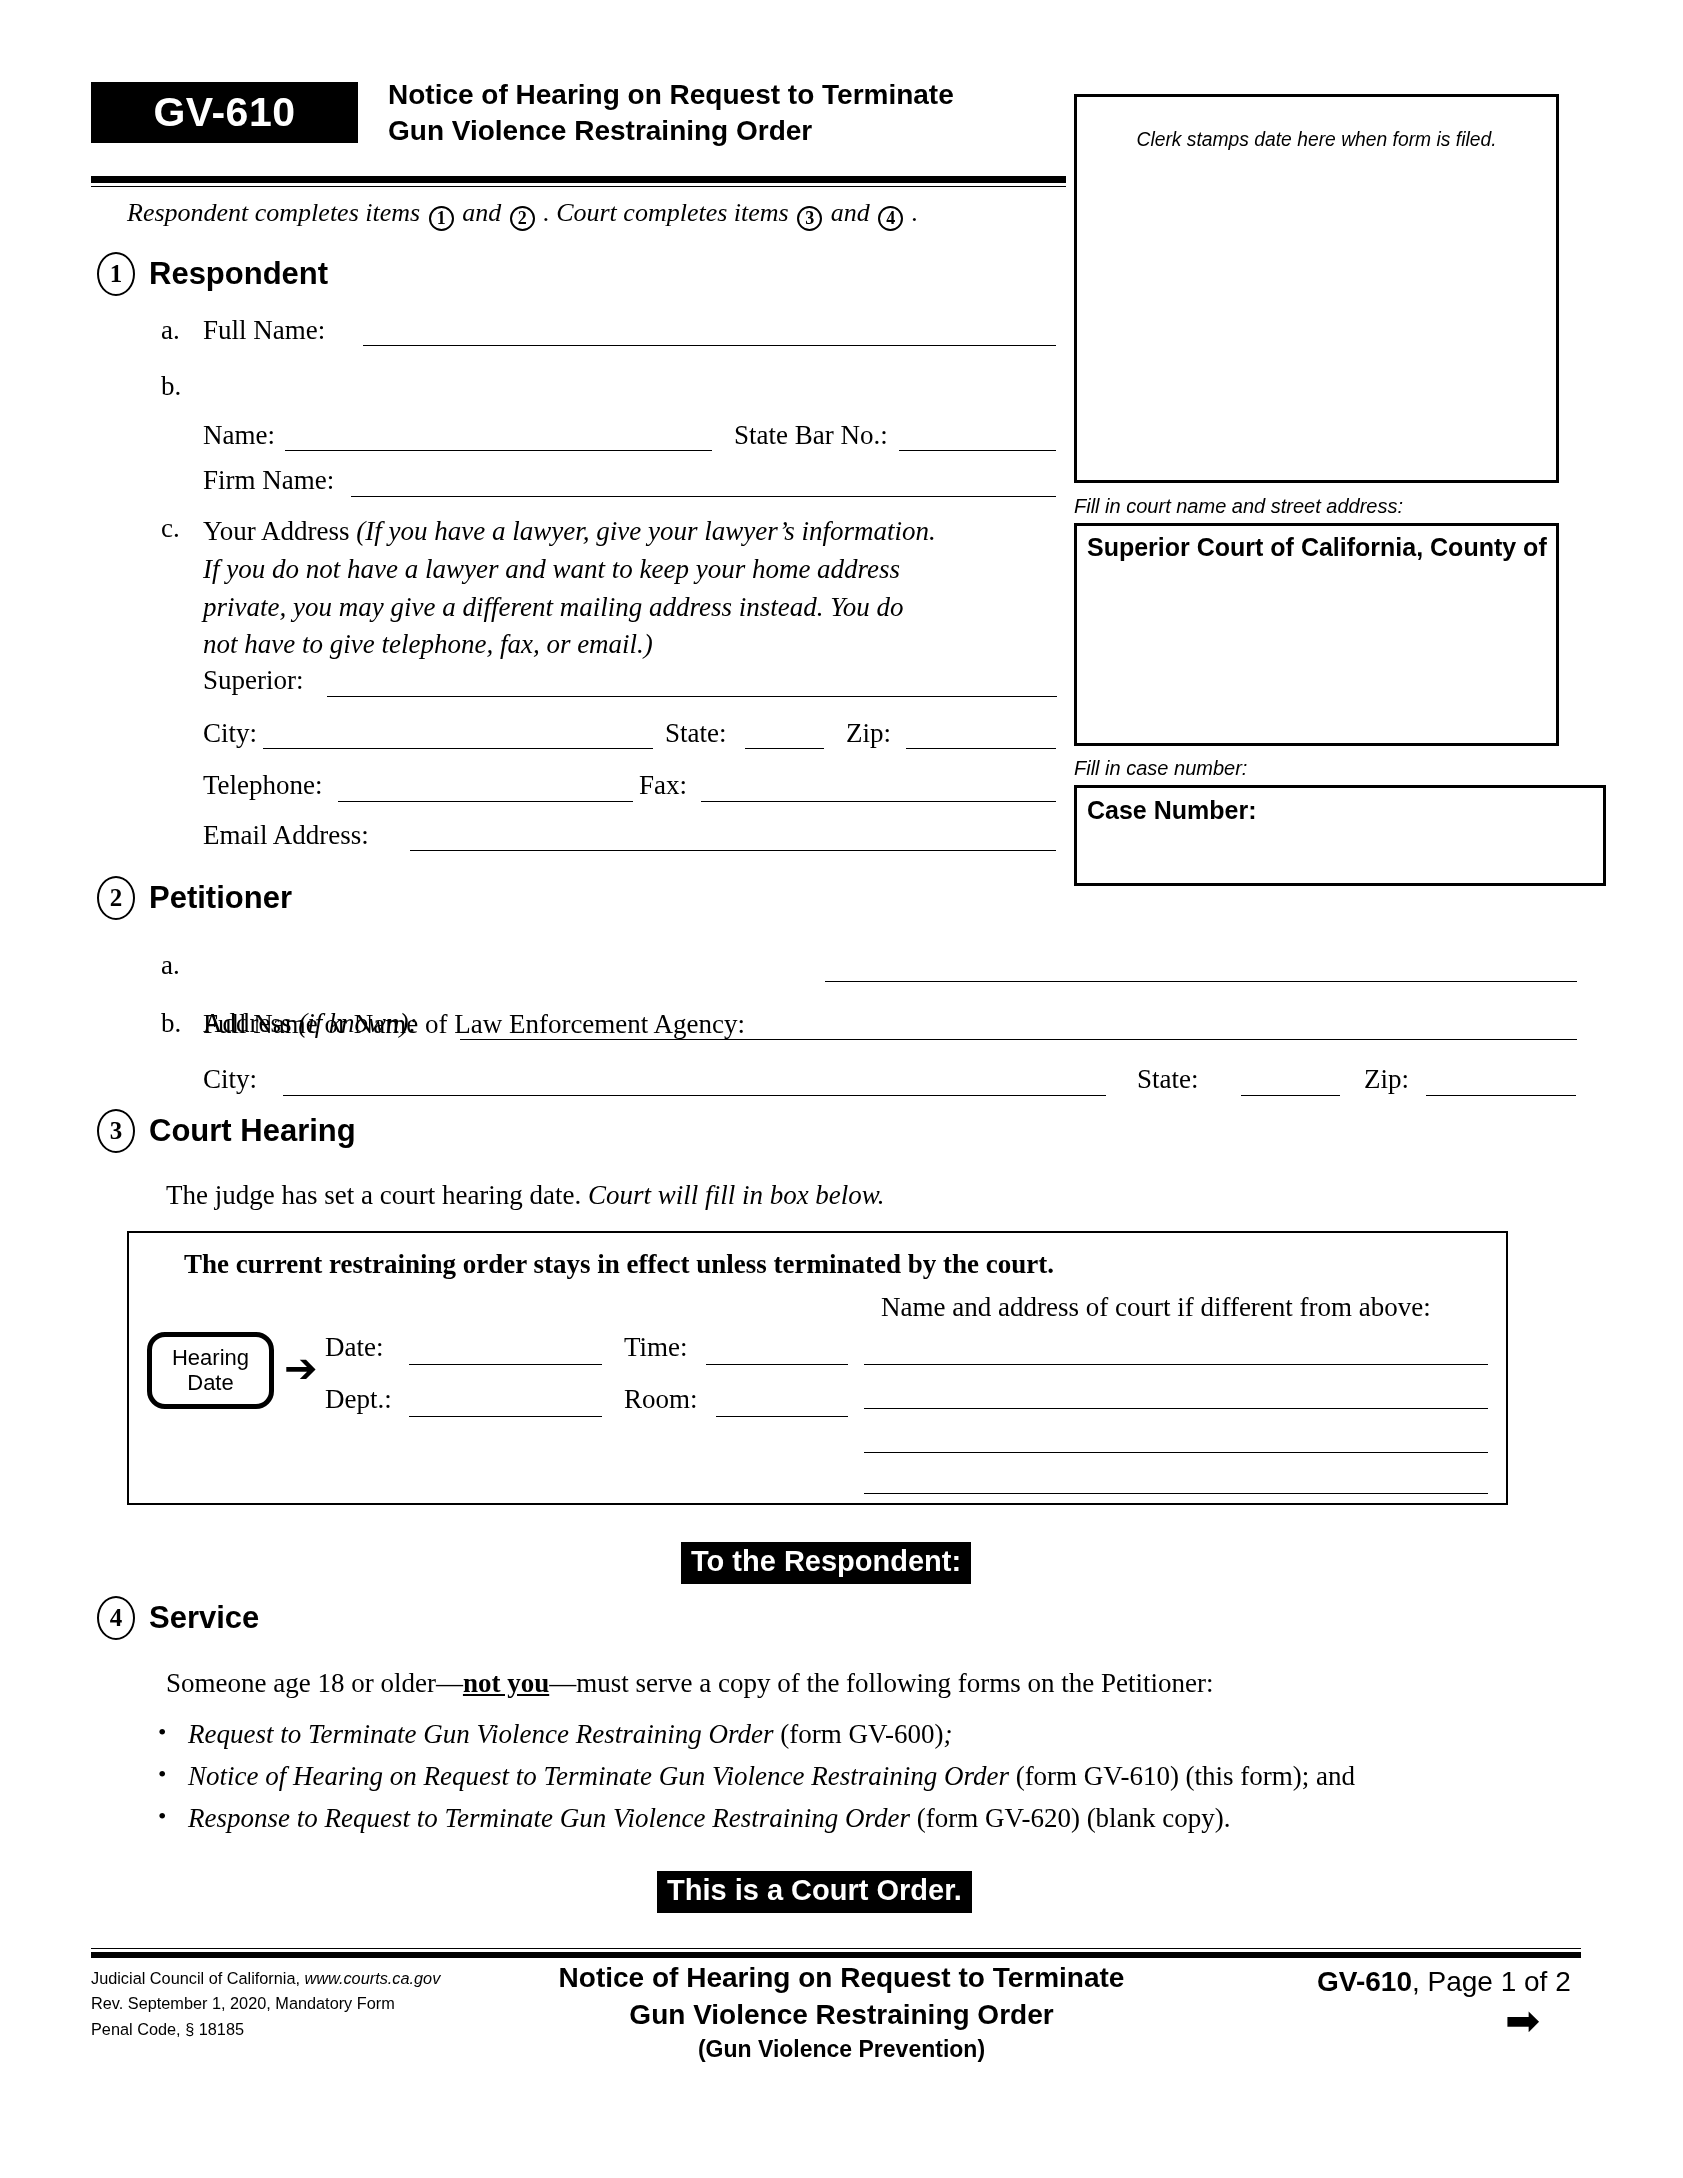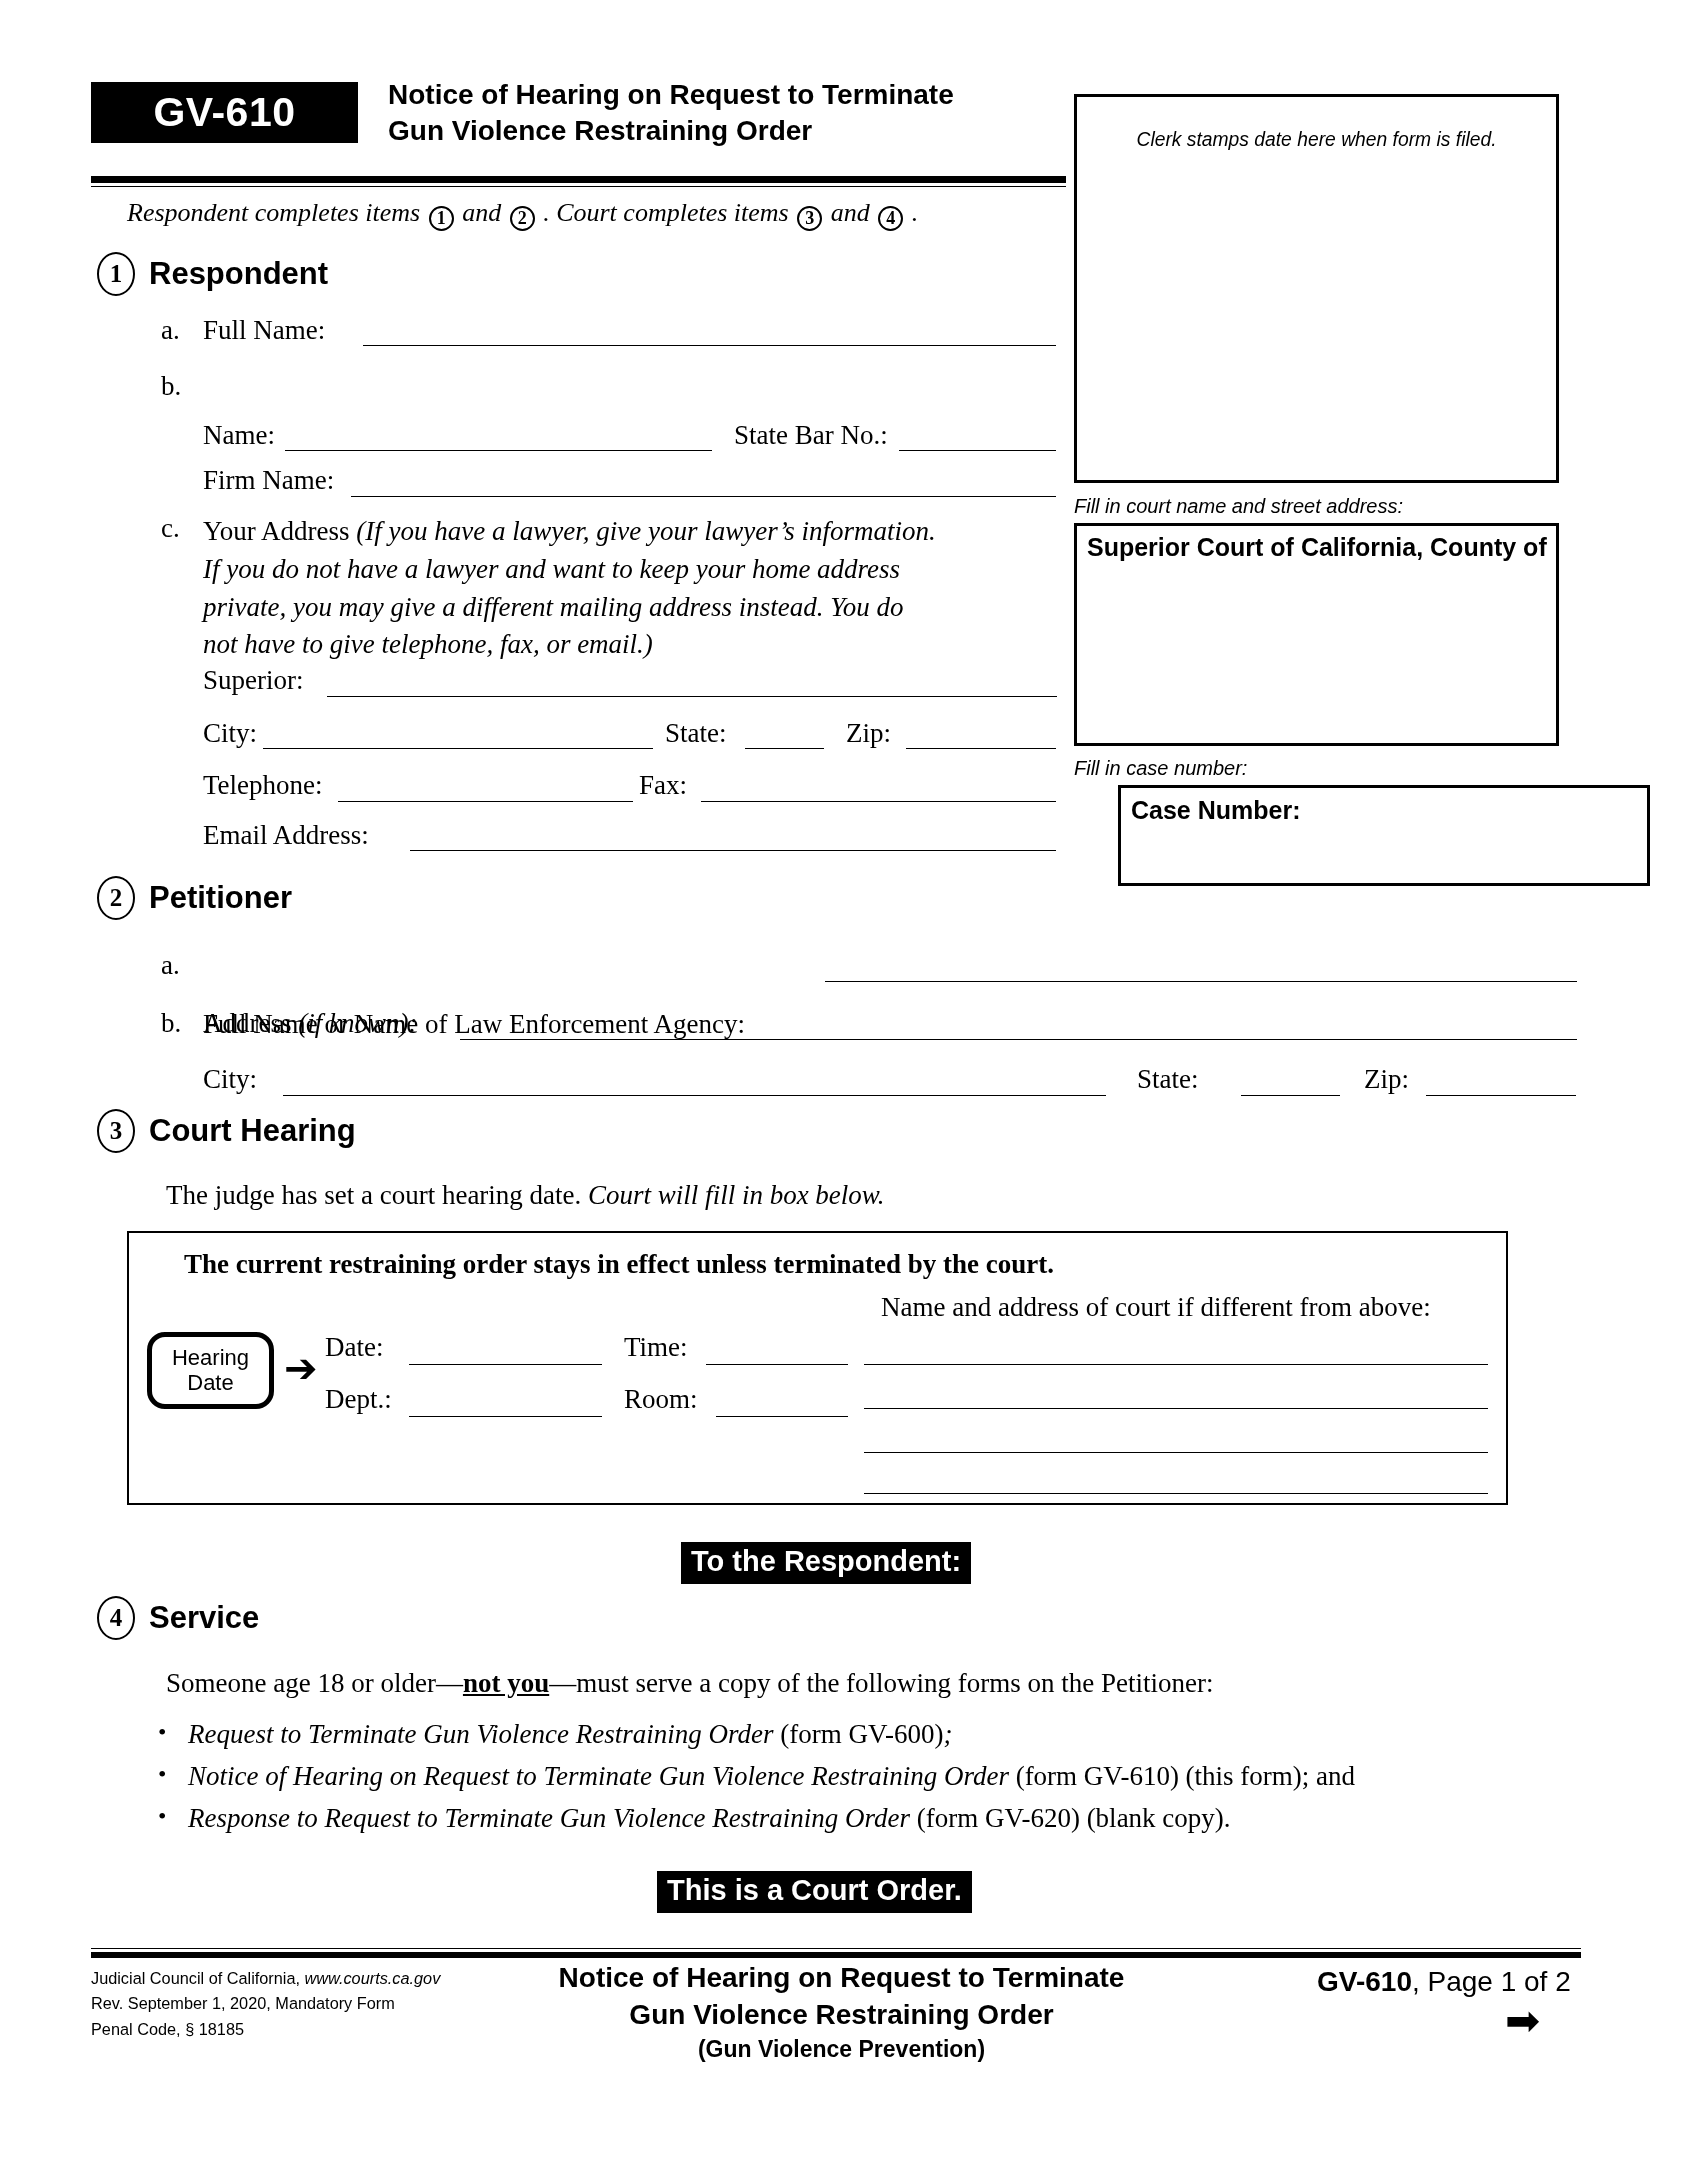--- a/index.html
+++ b/index.html
@@ -105,21 +105,21 @@
     margin: 7px 0 0 10px;
   }
   .case-cap {
     position: absolute; left: 1074px; top: 757px;
     font-family: "Liberation Sans", sans-serif;
     font-style: italic; font-size: 20px;
   }
   .case-box {
     position: absolute; left: 1074px; top: 785px;
     width: 532px; height: 101px;
-    border: 3px solid #000; background: #fff; margin-left: 44px;
+    border: 3px solid #000; background: #fff;
   }
   .case-box .val {
     font-family: "Liberation Sans", sans-serif;
     font-weight: bold; font-size: 25px;
     margin: 8px 0 0 10px;
   }
 
   
   #sec1-head { left: 97px; top: 252px; }
   .itm { position: absolute; font-family: "Liberation Serif", serif; font-size: 27px; }

